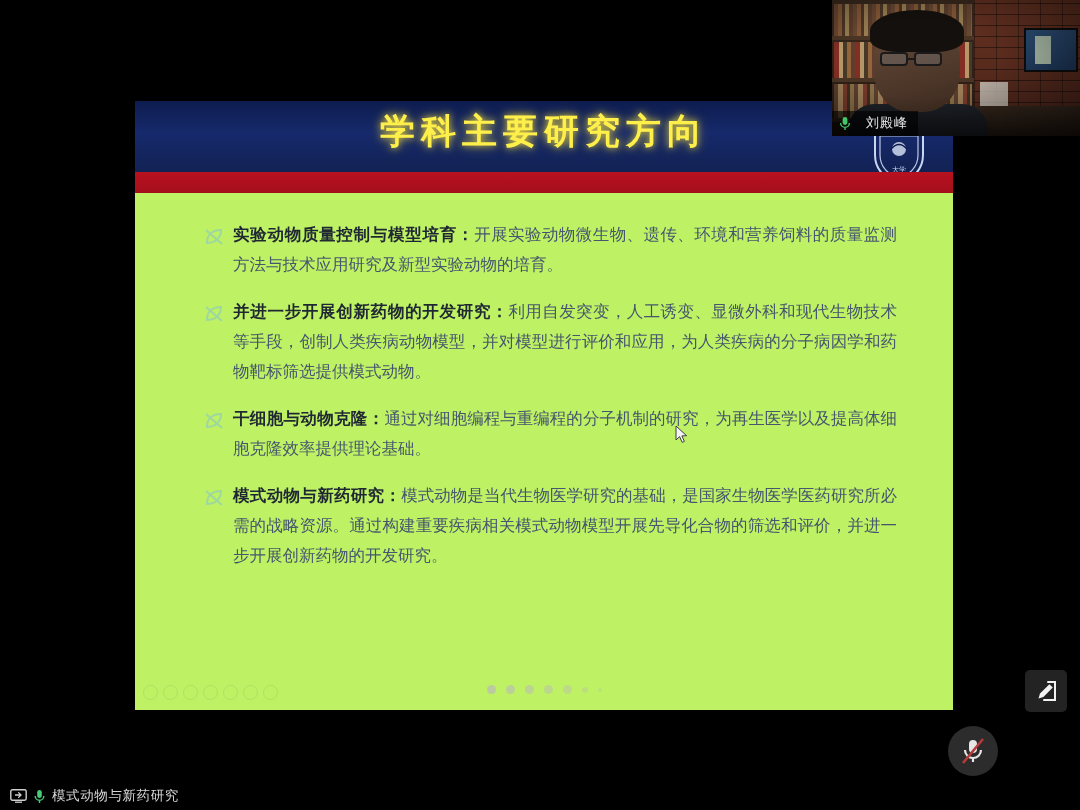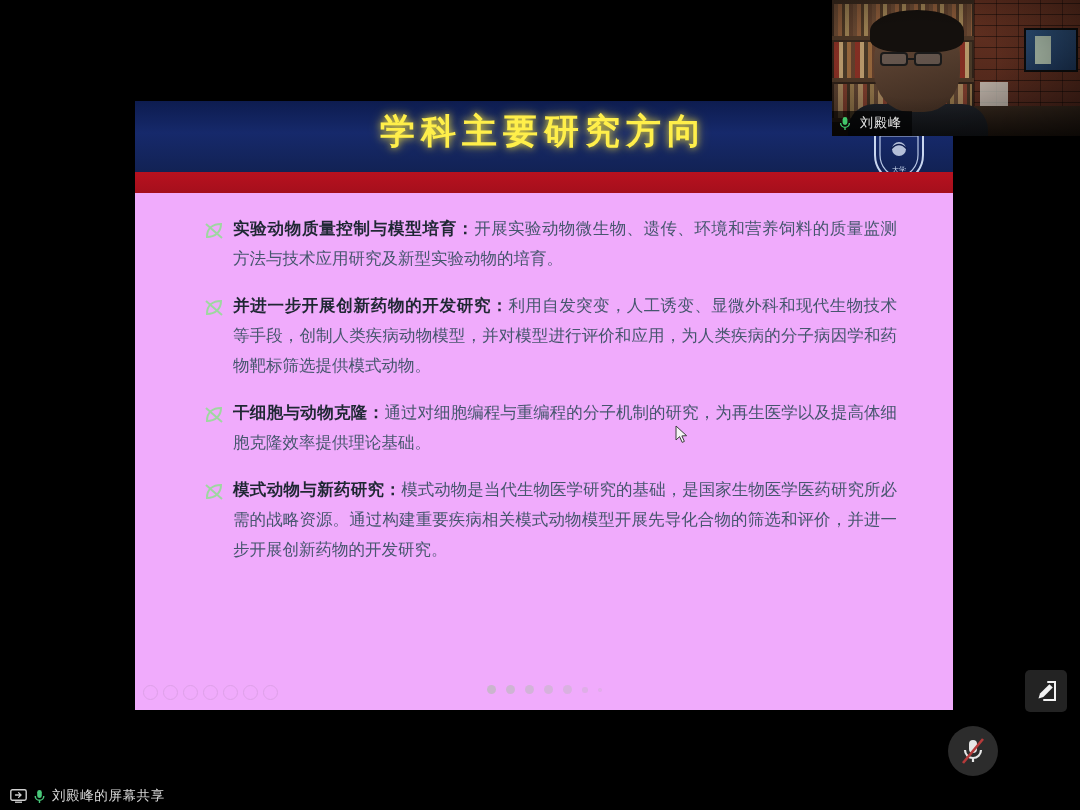--- a/index.html
+++ b/index.html
@@ -38,22 +38,22 @@
   }
   #red-stripe {
     width:100%; height:21px;
     background:linear-gradient(180deg,#b8111f 0%,#a50f1c 100%);
   }
 
   
   #slide-body {
     position:relative;
     width:100%; height:596px;
-    background:#f0abfc;
-    padding:21px 56px 0 68px;
+    background:#bef264;
+    padding:27px 56px 0 68px;
   }
 
   .bullet-row { display:flex; margin-bottom:17px; }
   .bullet-mark {
     flex:0 0 30px; padding-top:7px;
   }
   .bullet-mark svg { display:block; }
   .bullet-text {
     flex:1 1 auto;
     font-size:16.5px;
@@ -138,21 +138,21 @@
   }
   #glass-l { left:48px; }
   #glass-r { left:82px; }
   #glass-bridge { position:absolute; left:76px; top:58px; width:8px; height:2px; background:#1a1a1a; }
   #video-vignette {
     position:absolute; inset:0;
     background:radial-gradient(ellipse at 35% 45%, rgba(0,0,0,0) 35%, rgba(0,0,0,.55) 100%);
   }
   #name-chip {
     position:absolute; left:0; bottom:0;
-    display:flex; align-items:center; gap:9px;
+    display:flex; align-items:center; gap:15px;
     padding:3px 10px 4px 7px;
     background:rgba(0,0,0,.62);
   }
   #name-chip .nm {
     font-size:13px; color:#e9e9e9; letter-spacing:1px;
     font-family:"DejaVu Sans","Liberation Sans",sans-serif;
   }
   .mic-glyph { display:block; }
 
   
@@ -330,16 +330,16 @@
     <svg width="17" height="14" viewBox="0 0 17 14">
       <rect x="0.8" y="0.8" width="15.4" height="10.4" rx="1.6" fill="none" stroke="#cfcfcf" stroke-width="1.4"></rect>
       <path d="M5.5 6 h5 M8.6 3.6 L11 6 L8.6 8.4" fill="none" stroke="#cfcfcf" stroke-width="1.3" stroke-linecap="round"></path>
       <line x1="5" y1="13.2" x2="12" y2="13.2" stroke="#cfcfcf" stroke-width="1.3"></line>
     </svg>
     <svg width="11" height="15" viewBox="0 0 11 15">
       <rect x="3.2" y="1" width="4.6" height="8" rx="2.3" fill="#49c97a"></rect>
       <path d="M1.2 7 a4.3 4.3 0 0 0 8.6 0" fill="none" stroke="#49c97a" stroke-width="1.4"></path>
       <line x1="5.5" y1="11.4" x2="5.5" y2="14" stroke="#49c97a" stroke-width="1.4"></line>
     </svg>
-    <span class="label">刘殿峰的屏幕共享</span>
+    <span class="label">模式动物与新药研究</span>
   </div>
 
 </div>
 
 </body></html>

